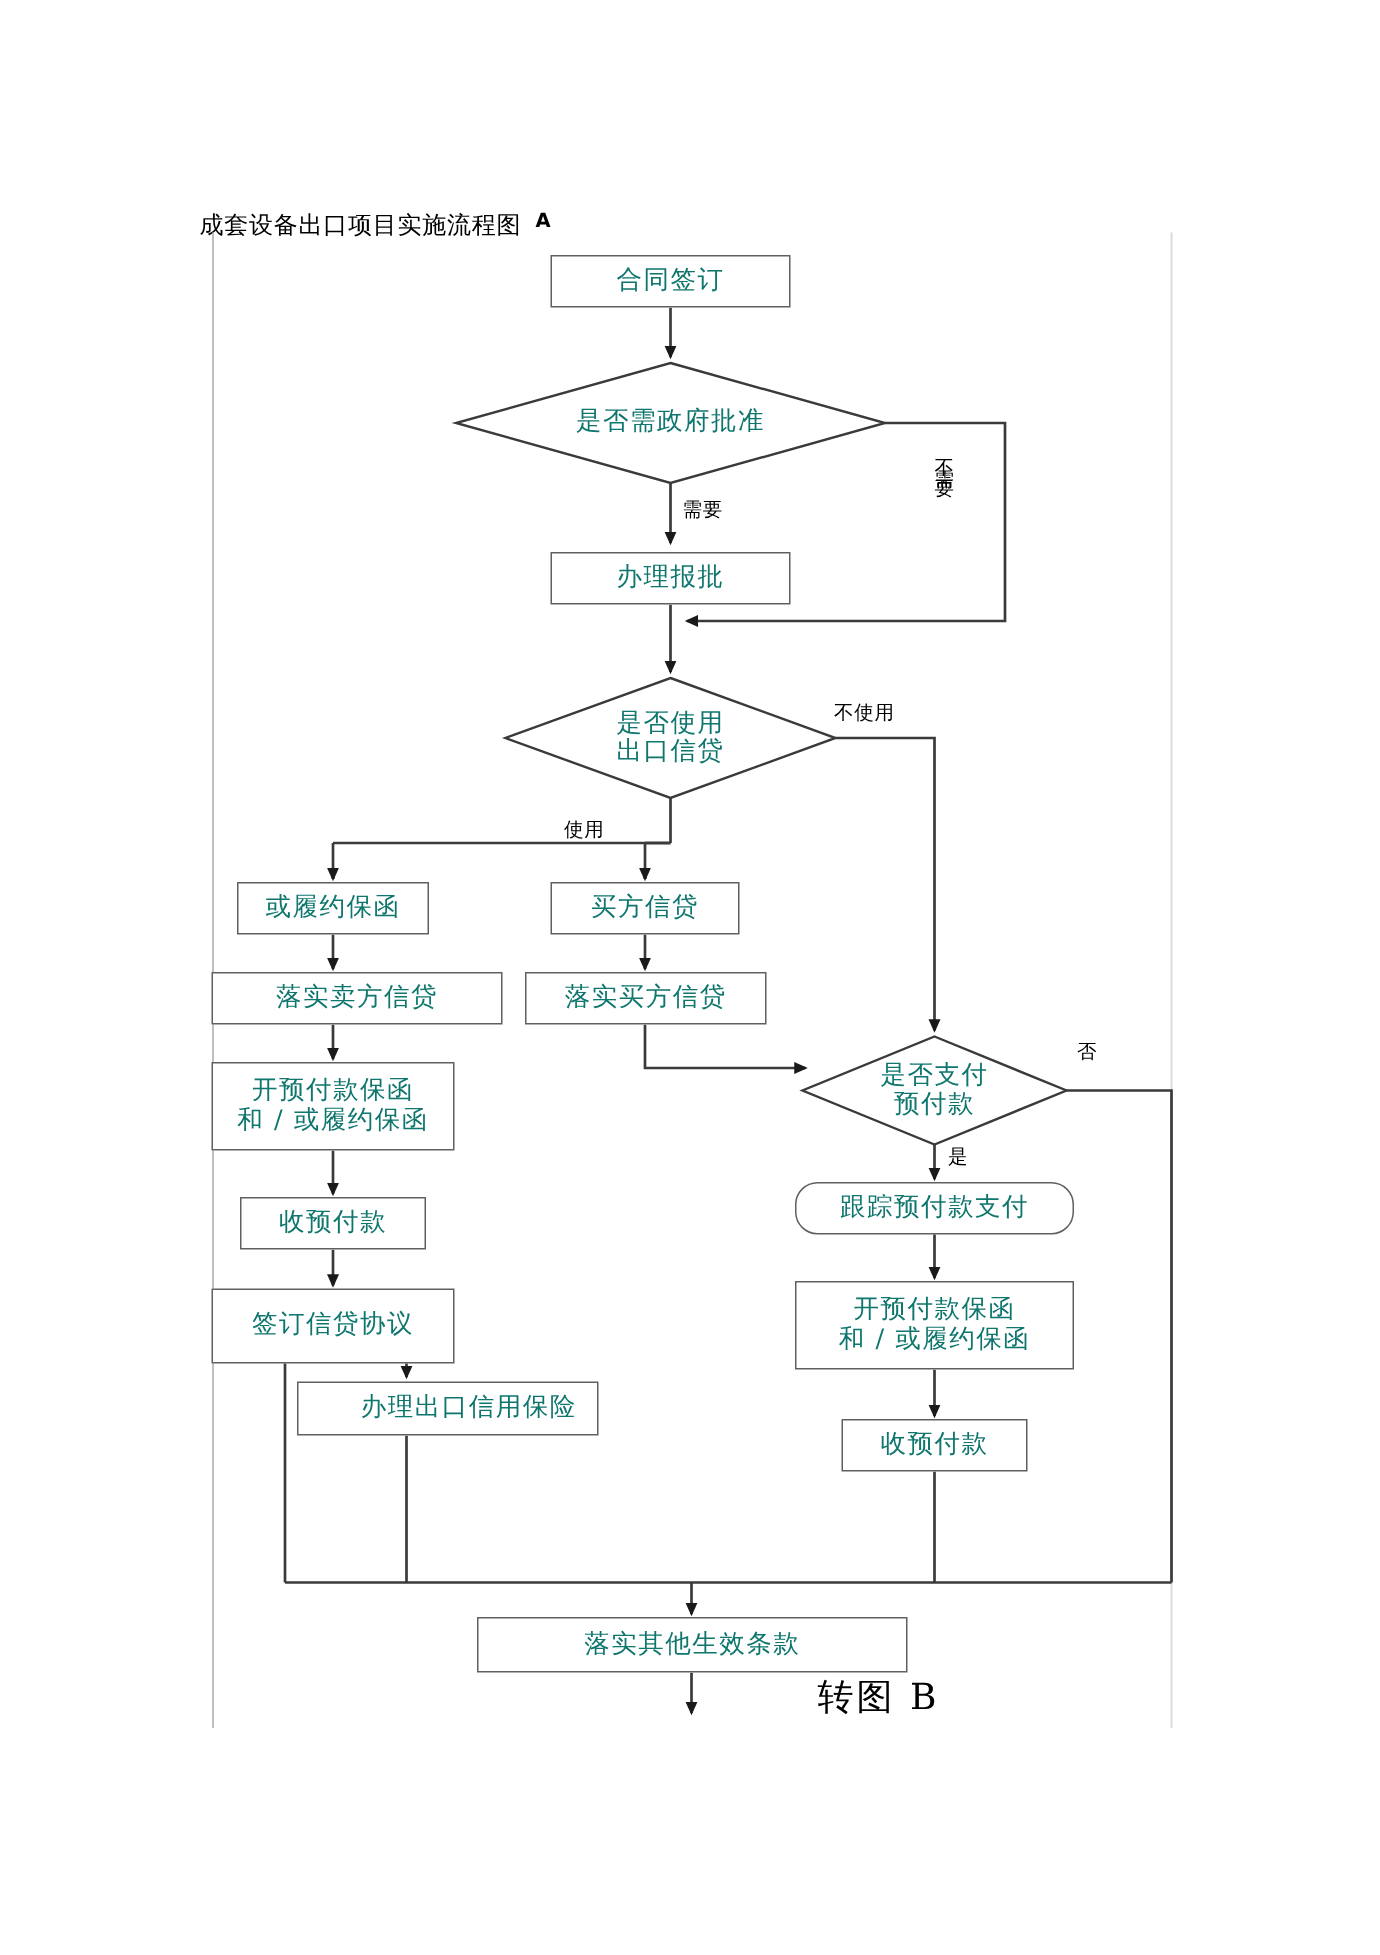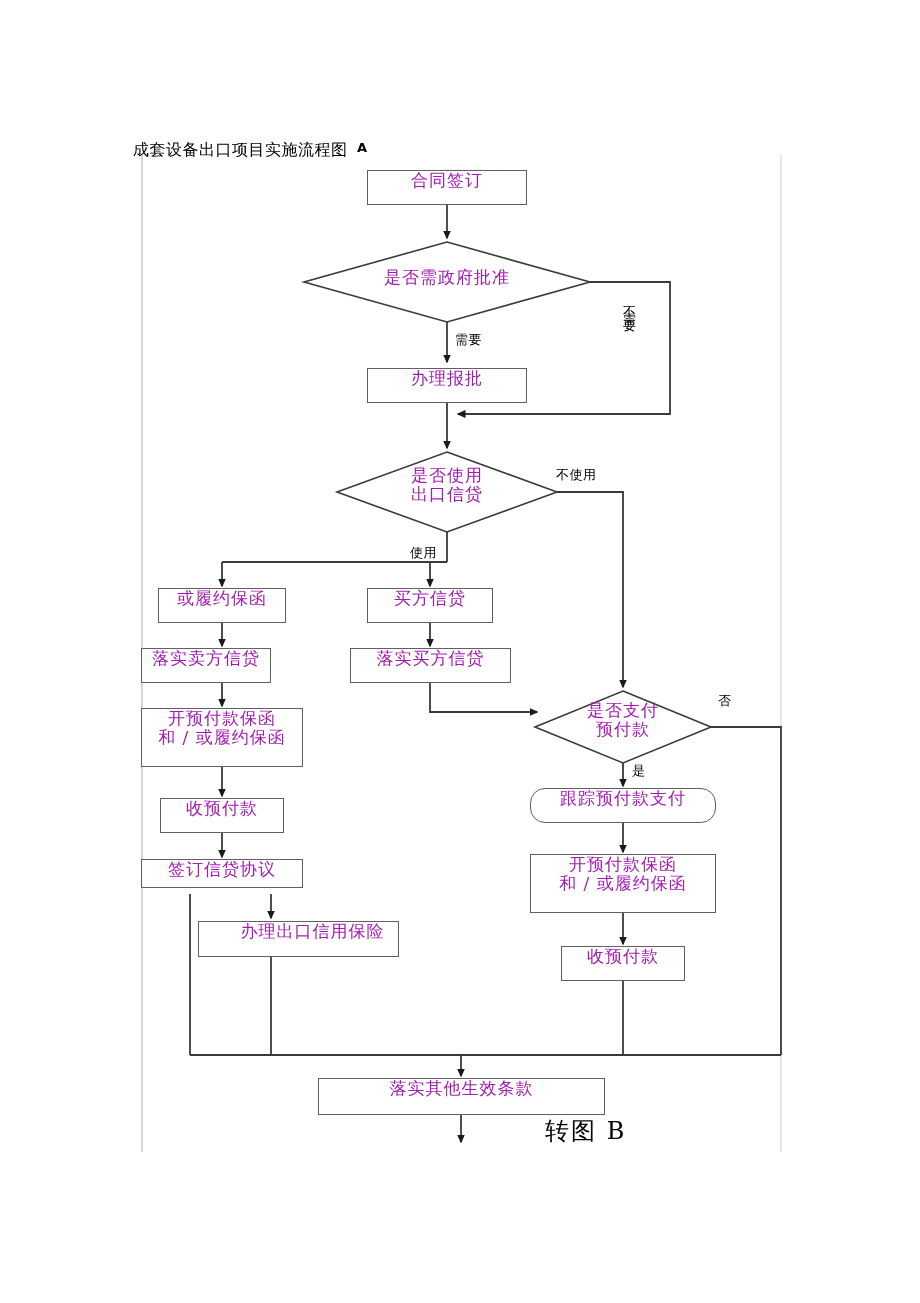--- a/index.html
+++ b/index.html
@@ -40,23 +40,24 @@
     top: 140px;
     font-size: 13px;
     font-weight: bold;
     color: #000000;
     font-family: "DejaVu Sans", "Liberation Sans", sans-serif;
   }
   .node {
     position: absolute;
     box-sizing: border-box;
     display: flex;
+    align-items: center;
     justify-content: center;
     text-align: center;
-    color: #a21caf;
+    color: #0f766e;
     font-family: "DejaVu Serif", "Liberation Serif", serif;
     font-size: 17px;
     line-height: 1.12;
     letter-spacing: 1px;
     background: #ffffff;
   }
   .node.process {
     border: 1.6px solid #606060;
   }
   .node.decision {
@@ -186,38 +187,38 @@
   </div>
 
   <div class="node process" style="left:158px; top:588px; width:128px; height:35px;">
     <span>或履约保函</span>
   </div>
 
   <div class="node process" style="left:367px; top:588px; width:126px; height:35px;">
     <span>买方信贷</span>
   </div>
 
-  <div class="node process" style="left:141px; top:648px; width:130px; height:35px;">
+  <div class="node process" style="left:141px; top:648px; width:194px; height:35px;">
     <span>落实卖方信贷</span>
   </div>
 
   <div class="node process" style="left:350px; top:648px; width:161px; height:35px;">
     <span>落实买方信贷</span>
   </div>
 
   <div class="node process" style="left:141px; top:708px; width:162px; height:59px; white-space:pre-line;">
     <span>开预付款保函
 和 / 或履约保函</span>
   </div>
 
   <div class="node process" style="left:160px; top:798px; width:124px; height:35px;">
     <span>收预付款</span>
   </div>
 
-  <div class="node process" style="left:141px; top:859px; width:162px; height:29px;">
+  <div class="node process" style="left:141px; top:859px; width:162px; height:50px;">
     <span>签订信贷协议</span>
   </div>
 
   <div class="node process" style="left:198px; top:921px; width:201px; height:36px;padding-left:28px;">
     <span>办理出口信用保险</span>
   </div>
 
   <div class="node decision" style="left:563px; top:701px; width:120px; height:52px; white-space:pre-line;">
     <span>是否支付
 预付款</span>
@@ -237,21 +238,21 @@
   </div>
 
   <div class="node process" style="left:318px; top:1078px; width:287px; height:37px;">
     <span>落实其他生效条款</span>
   </div>
 
   <div class="edge-label" style="left:455px; top:331px;">需要</div>
 
   <div class="edge-label vertical" style="left:619px; top:296px; width:16px;">不需要</div>
 
-  <div class="edge-label" style="left:410px; top:544px;">使用</div>
+  <div class="edge-label" style="left:376px; top:544px;">使用</div>
 
   <div class="edge-label" style="left:556px; top:466px;">不使用</div>
 
   <div class="edge-label" style="left:632px; top:762px;">是</div>
 
   <div class="edge-label" style="left:718px; top:692px;">否</div>
 
   <div class="connector-note" style="left:545px; top:1115px;">转图 B</div>
 
 </div>

